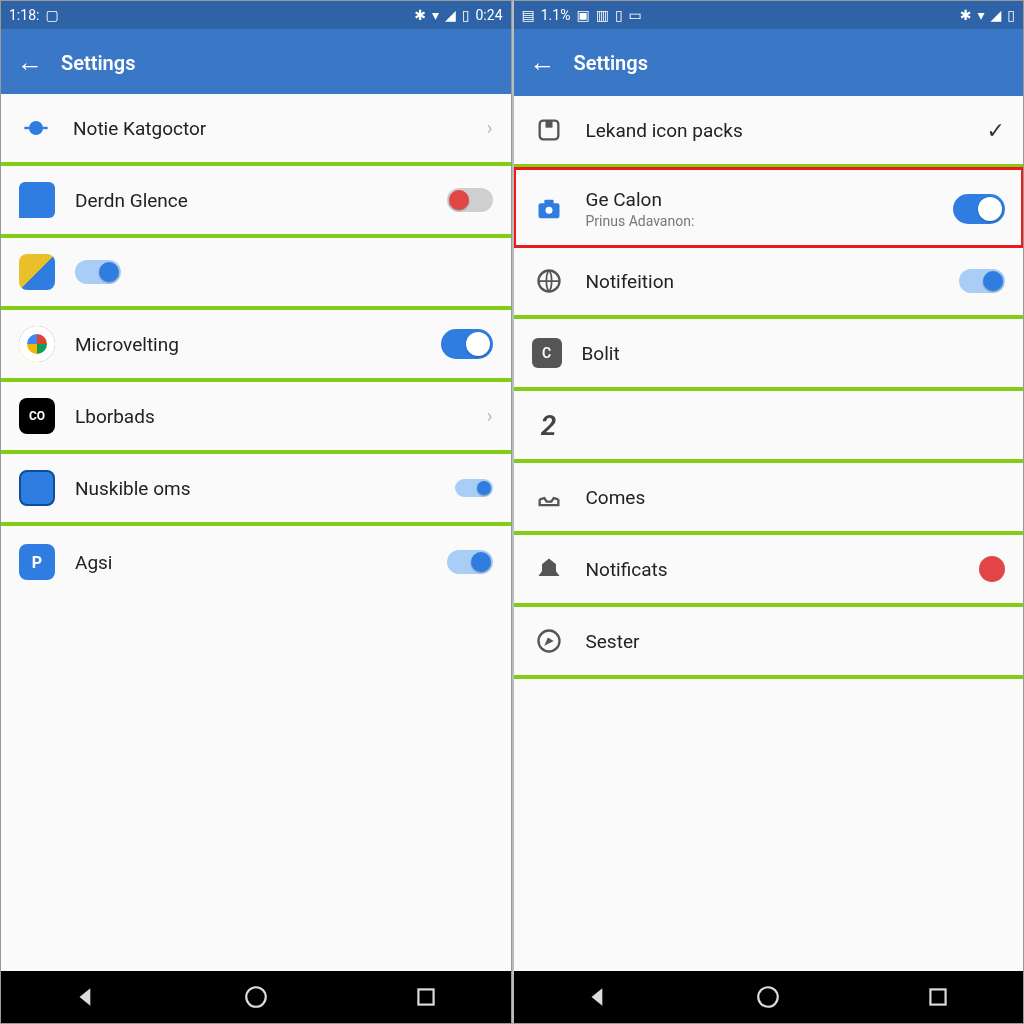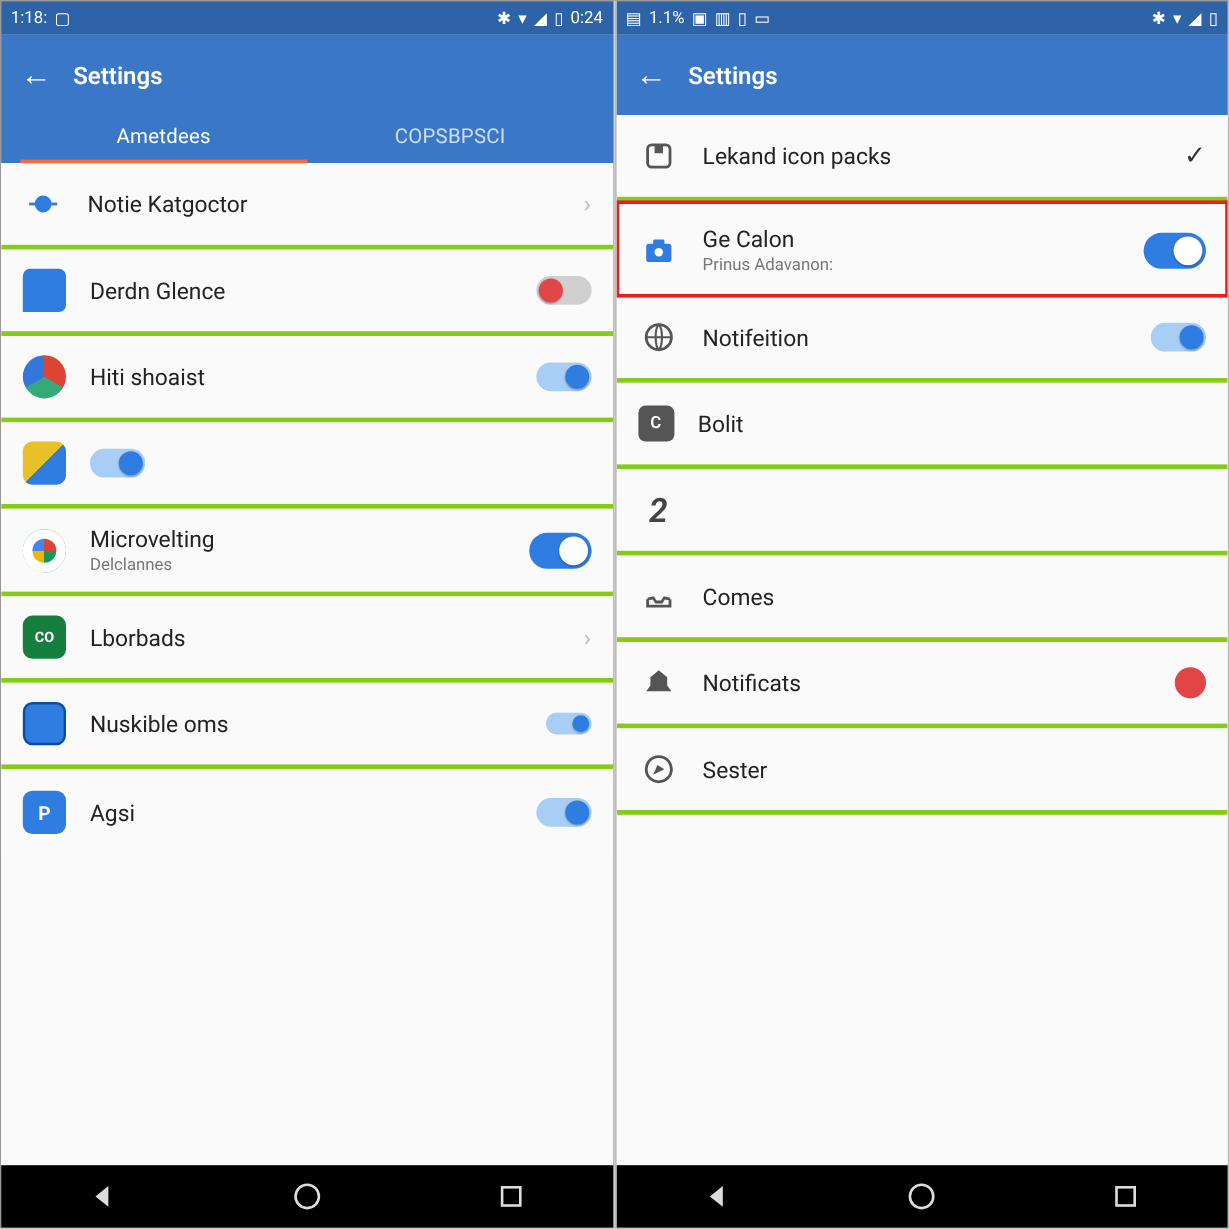--- a/index.html
+++ b/index.html
@@ -73,24 +73,20 @@
       <span>◢</span>
       <span>▯</span>
       <span>0:24</span>
     </div>
   </div>
   <div class="appbar">
     <div class="titlewrap">
       <span style="font-size:26px;">←</span>
       <span class="title">Settings</span>
     </div>
-    <div class="tabs">
-      <div class="tab active"><span>Ametdees</span></div>
-      <div class="tab"><span>COPSBPSCI</span></div>
-    </div>
   </div>
   <div class="list">
     <div class="row">
       <div class="ico blue">
           <svg viewBox="0 0 24 24">
             <circle cx="12" cy="12" r="6"></circle>
             <rect x="2" y="11" width="20" height="2"></rect>
           </svg>
         </div>
       <div class="txt">
@@ -99,40 +95,32 @@
       <span class="chev">›</span>
     </div>
     <div class="row">
       <div class="appico" style="background:#2f7de1;border-radius:6px 6px 6px 0;"></div>
       <div class="txt">
           <span class="label">Derdn Glence</span>
         </div>
       <span class="pill off"></span>
     </div>
     <div class="row">
-      <div class="appico" style="background:conic-gradient(#d43 0 120deg,#3a7 120deg 240deg,#37d 240deg 360deg);border-radius:50%;"></div>
-      <div class="txt">
-          <span class="label">Hiti shoaist</span>
-        </div>
-      <span class="pill on"></span>
-    </div>
-    <div class="row">
       <div class="appico" style="background:linear-gradient(135deg,#e8c12a 50%,#2f7de1 50%);"></div>
       <span class="pill on"></span>
     </div>
     <div class="row">
       <div class="appico round" style="background:conic-gradient(#db4437 0 90deg,#0f9d58 90deg 180deg,#f4b400 180deg 270deg,#4285f4 270deg 360deg);border-radius:50%;box-shadow:inset 0 0 0 8px #fff;"></div>
       <div class="txt">
           <span class="label">Microvelting</span>
-          <span class="sub">Delclannes</span>
         </div>
       <span class="pill onwhite"></span>
     </div>
     <div class="row">
-      <div class="appico" style="background:#15803d;color:#fff;display:flex;align-items:center;justify-content:center;font-size:12px;font-weight:700;">CO</div>
+      <div class="appico" style="background:#000000;color:#fff;display:flex;align-items:center;justify-content:center;font-size:12px;font-weight:700;">CO</div>
       <div class="txt">
           <span class="label">Lborbads</span>
         </div>
       <span class="chev">›</span>
     </div>
     <div class="row">
       <div class="appico" style="background:#2f7de1;border:2px solid #0a4ea0;"></div>
       <div class="txt">
           <span class="label">Nuskible oms</span>
         </div>

